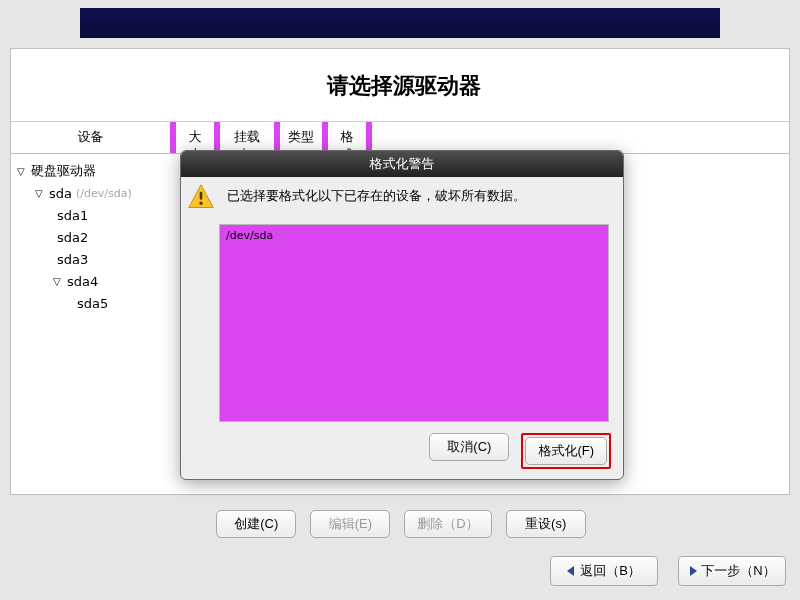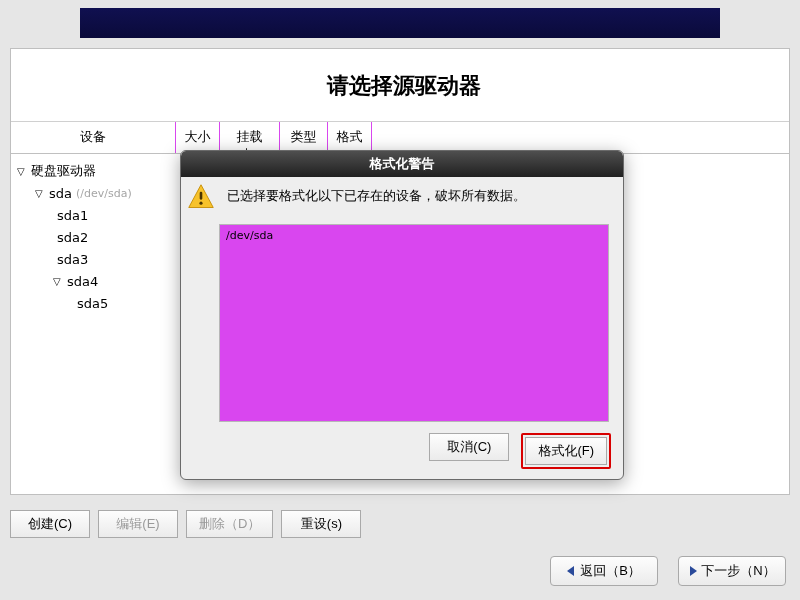--- a/index.html
+++ b/index.html
@@ -39,21 +39,21 @@
     border-bottom: 1px solid #d0d0d0;
   }
   .table-header {
     display: flex;
     border-bottom: 1px solid #c0c0c0;
     height: 32px;
     font-size: 13px;
   }
   .table-header .col {
     padding: 6px 8px;
-    border-right: 1px solid #d946ef;
+    border-right: 6px solid #d946ef;
     text-align: center;
   }
   .col-device { width: 165px; }
   .col-size   { width: 44px; }
   .col-mount  { width: 60px; }
   .col-type   { width: 48px; }
   .col-format { width: 44px; }
   .tree {
     padding: 6px 6px;
   }
@@ -73,31 +73,31 @@
   .indent2 { padding-left: 40px; }
   .indent3 { padding-left: 60px; }
   .devpath { color: #a6a6a6; font-size: 11px; margin-left: 4px; }
   .action-row {
     position: absolute;
     bottom: 60px;
     left: 10px;
     right: 2px;
     height: 30px;
     display: flex;
-    justify-content: flex-start;
-    gap: 8px;
+    justify-content: center;
+    gap: 14px;
     padding-right: 6px;
   }
   .btn {
     height: 28px;
     min-width: 80px;
     padding: 0 12px;
     background: linear-gradient(#fdfdfd,#ebebeb);
     border: 1px solid #a9a9a9;
-    border-radius: 0;
+    border-radius: 5px;
     font-size: 13px;
     cursor: pointer;
     display: inline-flex;
     align-items: center;
     justify-content: center;
   }
   .btn.disabled { color: #9a9a9a; cursor: default; }
   .nav-row {
     position: absolute;
     bottom: 14px;
@@ -131,21 +131,21 @@
     background: #eeeeee;
     border: 1px solid #6a6a6a;
     box-shadow: 0 4px 18px rgba(0,0,0,0.35);
     border-radius: 6px;
     overflow: hidden;
   }
   .dialog-titlebar {
     height: 26px;
     background: linear-gradient(#4f4f4f,#202020);
     color: #fff;
-    font-weight: bold;
+    font-weight: normal;
     font-size: 13px;
     display: flex;
     align-items: center;
     justify-content: center;
     border-top-left-radius: 5px;
     border-top-right-radius: 5px;
   }
   .dialog-body {
     position: absolute;
     top: 26px;

